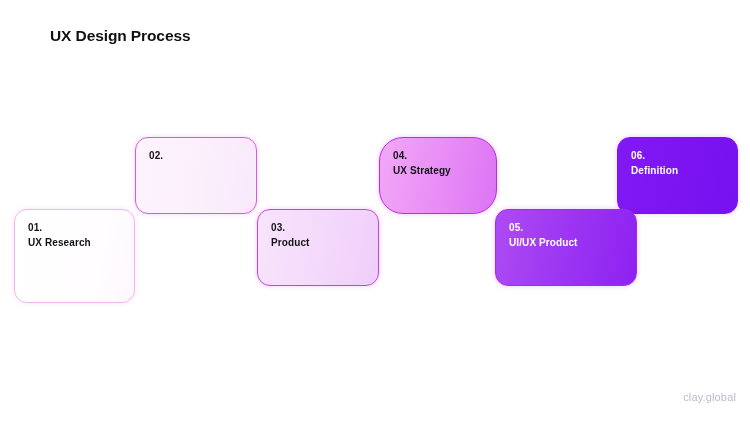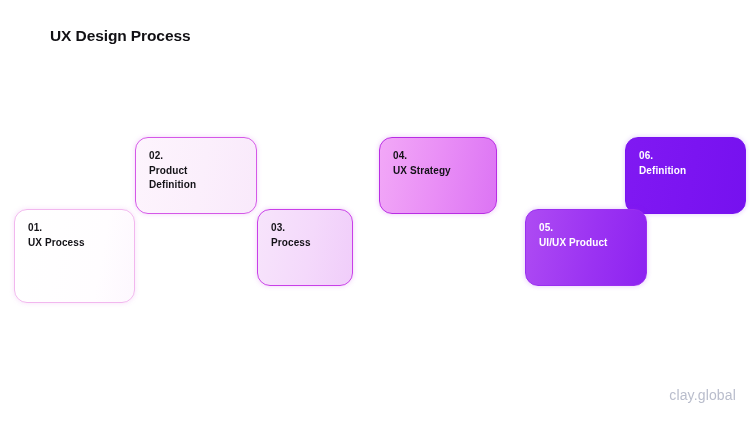--- a/index.html
+++ b/index.html
@@ -87,89 +87,86 @@
     z-index: 6;
   }
   .card-02 {
     left: 135px; top: 7px;   width: 122px; height: 77px;
     background: linear-gradient(100deg, #fdf4fd 0%, #fbeffc 55%, #f9e9fb 100%);
     border-color: #d558e8;
     box-shadow: 0 0 5px rgba(208,96,232,0.28);
     z-index: 5;
   }
   .card-03 {
-    left: 257px; top: 79px;  width: 96px; height: 77px;
+    left: 257px; top: 79px;  width: 122px; height: 77px;
     background: linear-gradient(100deg, #f7e4fb 0%, #f4d9fb 55%, #f0cdfa 100%);
     border-color: #c93fe8;
     box-shadow: 0 0 5px rgba(198,70,232,0.26);
     z-index: 4;
   }
   .card-04 {
     left: 379px; top: 7px;   width: 118px; height: 77px;
     background: linear-gradient(100deg, #f2a8f7 0%, #e98ef6 50%, #dc74f4 100%);
     border-color: #b92de4;
     box-shadow: 0 0 5px rgba(185,45,228,0.26);
     z-index: 3;
+    border-radius: 24px;
   }
   .card-05 {
-    left: 495px; top: 79px;  width: 122px; height: 77px;
+    left: 495px; top: 79px;  width: 142px; height: 77px;
     background: linear-gradient(100deg, #ae4bf3 0%, #9b33f2 55%, #8d22f1 100%);
     border-color: #9a2ef0;
     box-shadow: 0 0 5px rgba(150,40,240,0.25);
     z-index: 2;
-    margin-left: 30px;
   }
   .card-06 {
     left: 617px; top: 7px;   width: 121px; height: 77px;
     background: linear-gradient(100deg, #8019f2 0%, #7b14f1 55%, #7611ef 100%);
     border-color: #7a13f1;
     box-shadow: 0 0 5px rgba(120,20,240,0.22);
     z-index: 1;
-    margin-left: 8px;
   }
 
   
   .watermark {
     position: absolute;
     right: 14px;
     bottom: 18px;
-    font-size: 14px;
+    font-size: 11px;
     color: #b9bdcc;
     letter-spacing: 0.15px;
     white-space: nowrap;
   }
 </style>
 </head>
 <body>
 
 <div class="canvas">
 
   <div class="page-title">UX Design Process</div>
 
   <div class="process-diagram">
 
     <div class="step-card card-01 dark-text">
       <div class="step-inner">
         <span class="step-num">01.</span>
-        <span class="step-label">UX Process</span>
+        <span class="step-label">UX Research</span>
       </div>
     </div>
 
     <div class="step-card card-02 dark-text">
       <div class="step-inner">
         <span class="step-num">02.</span>
-        <span class="step-label">Product
-Definition</span>
       </div>
     </div>
 
     <div class="step-card card-03 dark-text">
       <div class="step-inner">
         <span class="step-num">03.</span>
-        <span class="step-label">Process</span>
+        <span class="step-label">Product</span>
       </div>
     </div>
 
     <div class="step-card card-04 dark-text">
       <div class="step-inner">
         <span class="step-num">04.</span>
         <span class="step-label">UX Strategy</span>
       </div>
     </div>
 

